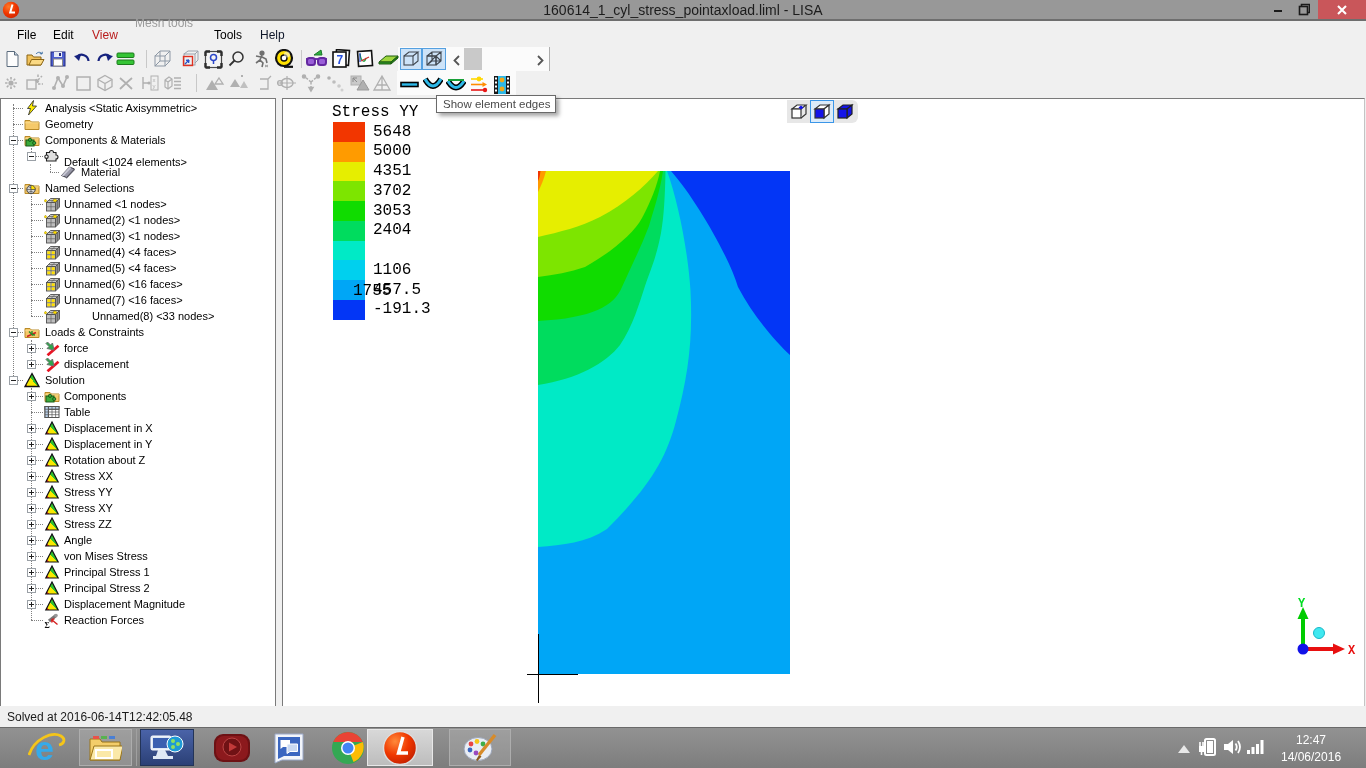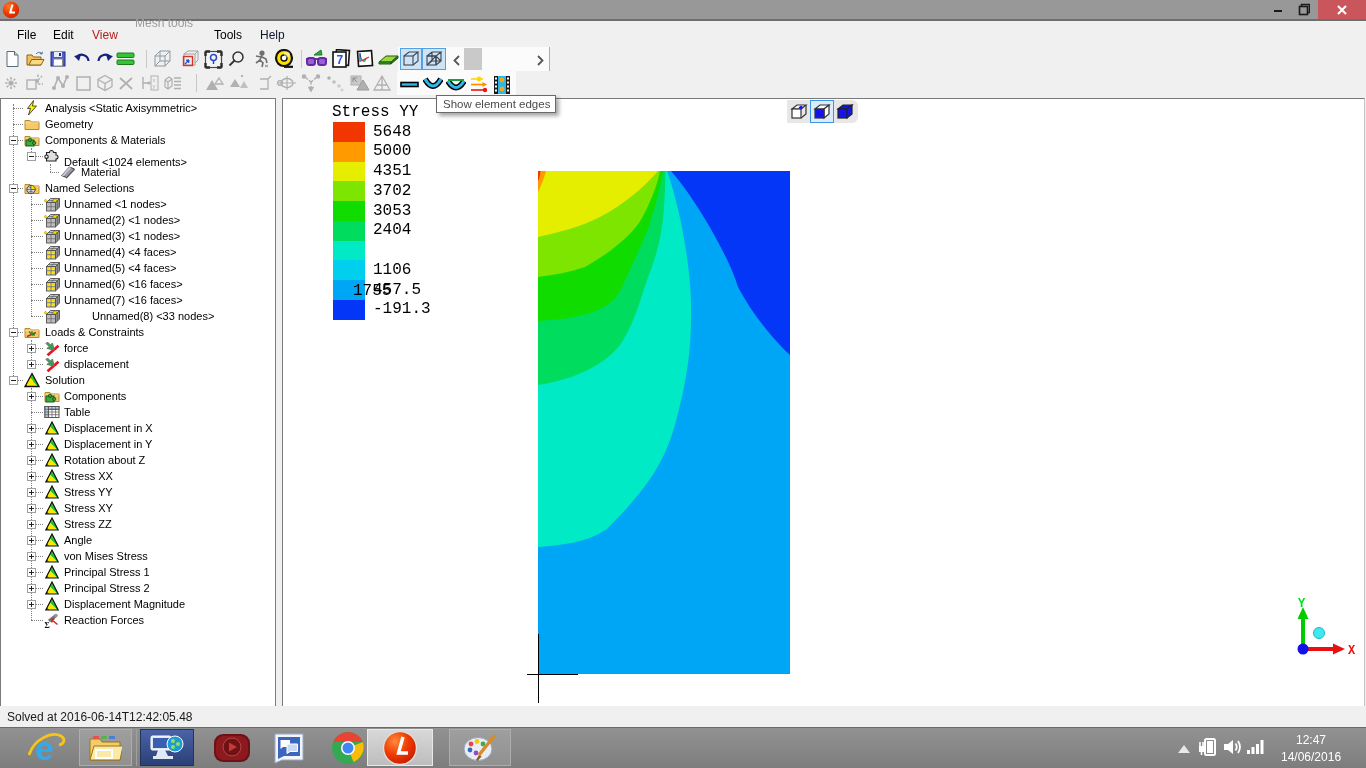--- a/index.html
+++ b/index.html
@@ -22,20 +22,21 @@
  <defs>
         <radialGradient id="lg" cx="35%" cy="30%" r="75%">
    <stop offset="0" stop-color="#ff7a2a"></stop>
           <stop offset="55%" stop-color="#f03800"></stop>
           <stop offset="100%" stop-color="#d42400"></stop>
         </radialGradient>
       </defs>
  <circle cx="9" cy="9" r="8.2" fill="url(#lg)"></circle>
  <path d="M10.5 3.5 L8.2 11.5 L13 11.5" stroke="#fff" stroke-width="2" fill="none"></path>
 </svg>
+<div class="abs" style="left:0;top:0;width:1366px;height:19px;text-align:center;font-size:14px;color:#1c1c1c;line-height:20px;">160614_1_cyl_stress_pointaxload.liml - LISA</div>
 <div class="abs" style="left:1274px;top:10px;width:8px;height:2px;background:#1a1a1a;"></div>
 <svg class="abs" style="left:1296px;top:3px" width="14" height="14">
   <rect x="3.5" y="3.5" width="8" height="8" fill="none" stroke="#1a1a1a" stroke-width="1.6"></rect>
   <path d="M5.5 3.5 V1.5 H13.5 V9.5 H11.5" fill="none" stroke="#1a1a1a" stroke-width="1.6"></path>
 </svg>
 <div class="abs" style="left:1318px;top:0;width:48px;height:19px;background:#C9565A;"></div>
 <svg class="abs" style="left:1335px;top:3px" width="14" height="14">
  <path d="M3 3 L11 11 M11 3 L3 11" stroke="#fff" stroke-width="2.1"></path>
 </svg>
 <div class="abs" style="left:0;top:21px;width:1366px;height:26px;background:#F0F0F0;"></div>

